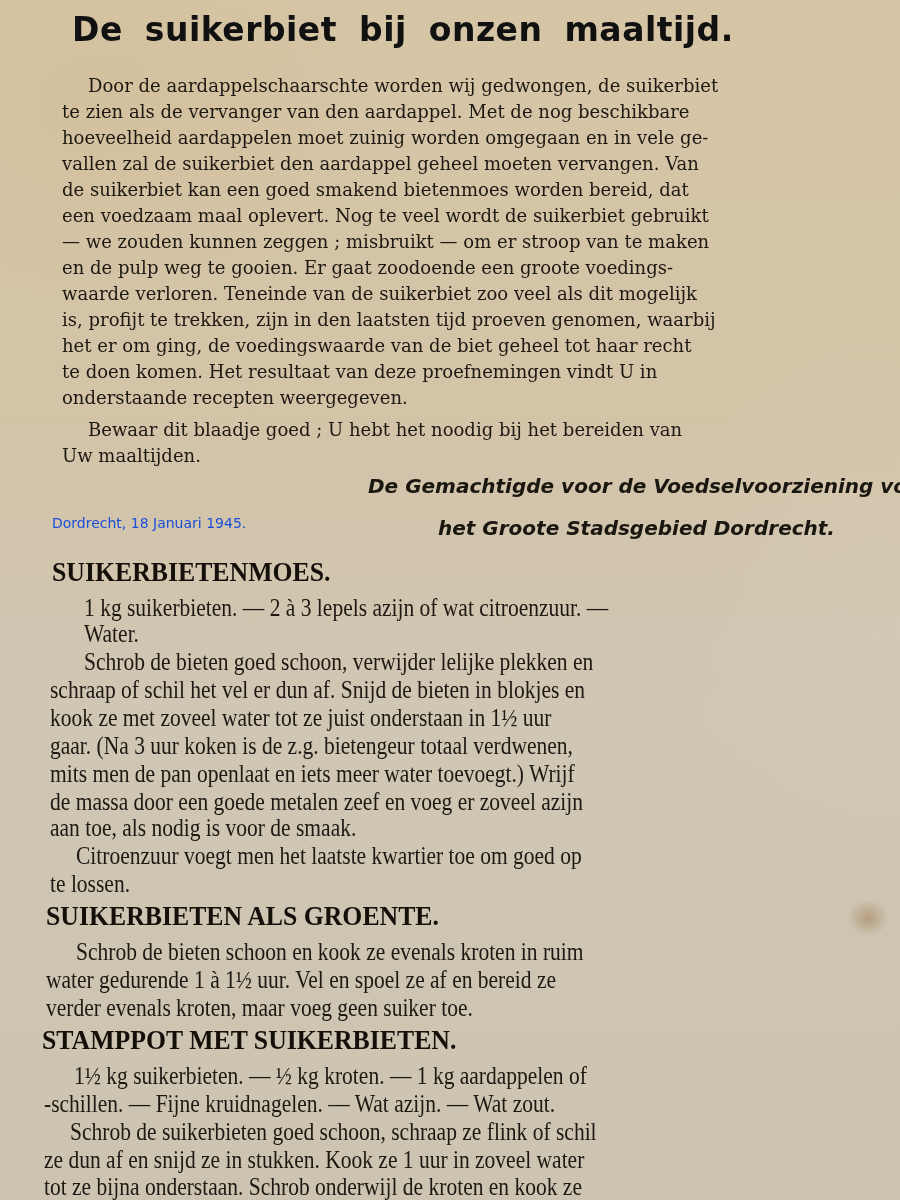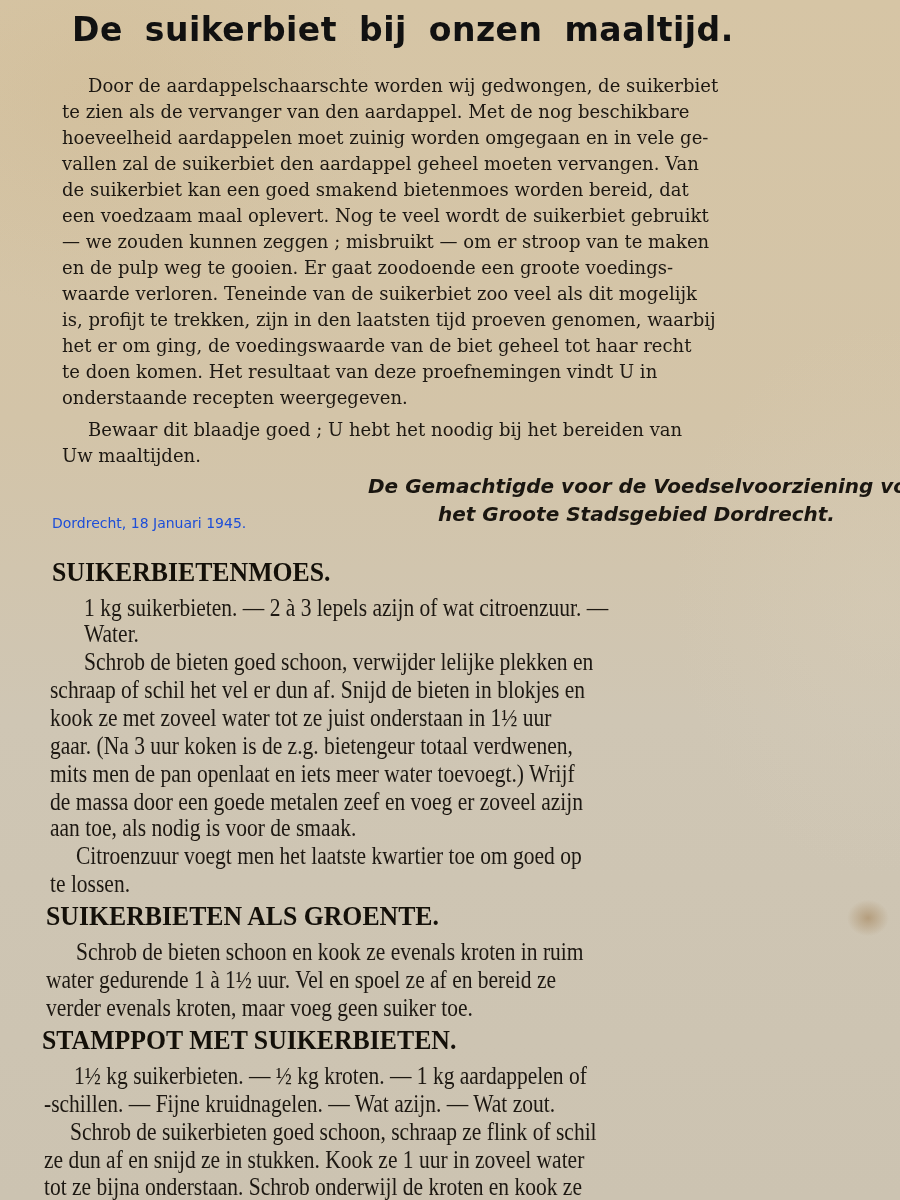--- a/index.html
+++ b/index.html
@@ -62,21 +62,21 @@
   <div class="line intro" style="left:62px;top:282px">waarde verloren. Teneinde van de suikerbiet zoo veel als dit mogelijk</div>
   <div class="line intro" style="left:62px;top:308px">is, profijt te trekken, zijn in den laatsten tijd proeven genomen, waarbij</div>
   <div class="line intro" style="left:62px;top:334px">het er om ging, de voedingswaarde van de biet geheel tot haar recht</div>
   <div class="line intro" style="left:62px;top:360px">te doen komen. Het resultaat van deze proefnemingen vindt U in</div>
   <div class="line intro" style="left:62px;top:386px">onderstaande recepten weergegeven.</div>
   <div class="line intro" style="left:88px;top:418px">Bewaar dit blaadje goed ; U hebt het noodig bij het bereiden van</div>
   <div class="line intro" style="left:62px;top:444px">Uw maaltijden.</div>
 </div>
 
 <div class="sig" style="left:368px;top:474px">De Gemachtigde voor de Voedselvoorziening voor</div>
-<div class="sig" style="left:438px;top:502px">het Groote Stadsgebied Dordrecht.</div>
+<div class="sig" style="left:438px;top:516px">het Groote Stadsgebied Dordrecht.</div>
 
 <div class="date" style="left:52px;top:515px">Dordrecht, 18 Januari 1945.</div>
 
 <div class="heading" style="left:52px;top:556px">SUIKERBIETENMOES.</div>
 <div>
   <div class="line recipe" style="left:84px;top:594px">1 kg suikerbieten. — 2 à 3 lepels azijn of wat citroenzuur. —</div>
   <div class="line recipe" style="left:84px;top:620px">Water.</div>
   <div class="line recipe" style="left:84px;top:648px">Schrob de bieten goed schoon, verwijder lelijke plekken en</div>
   <div class="line recipe" style="left:50px;top:676px">schraap of schil het vel er dun af. Snijd de bieten in blokjes en</div>
   <div class="line recipe" style="left:50px;top:704px">kook ze met zoveel water tot ze juist onderstaan in 1½ uur</div>

